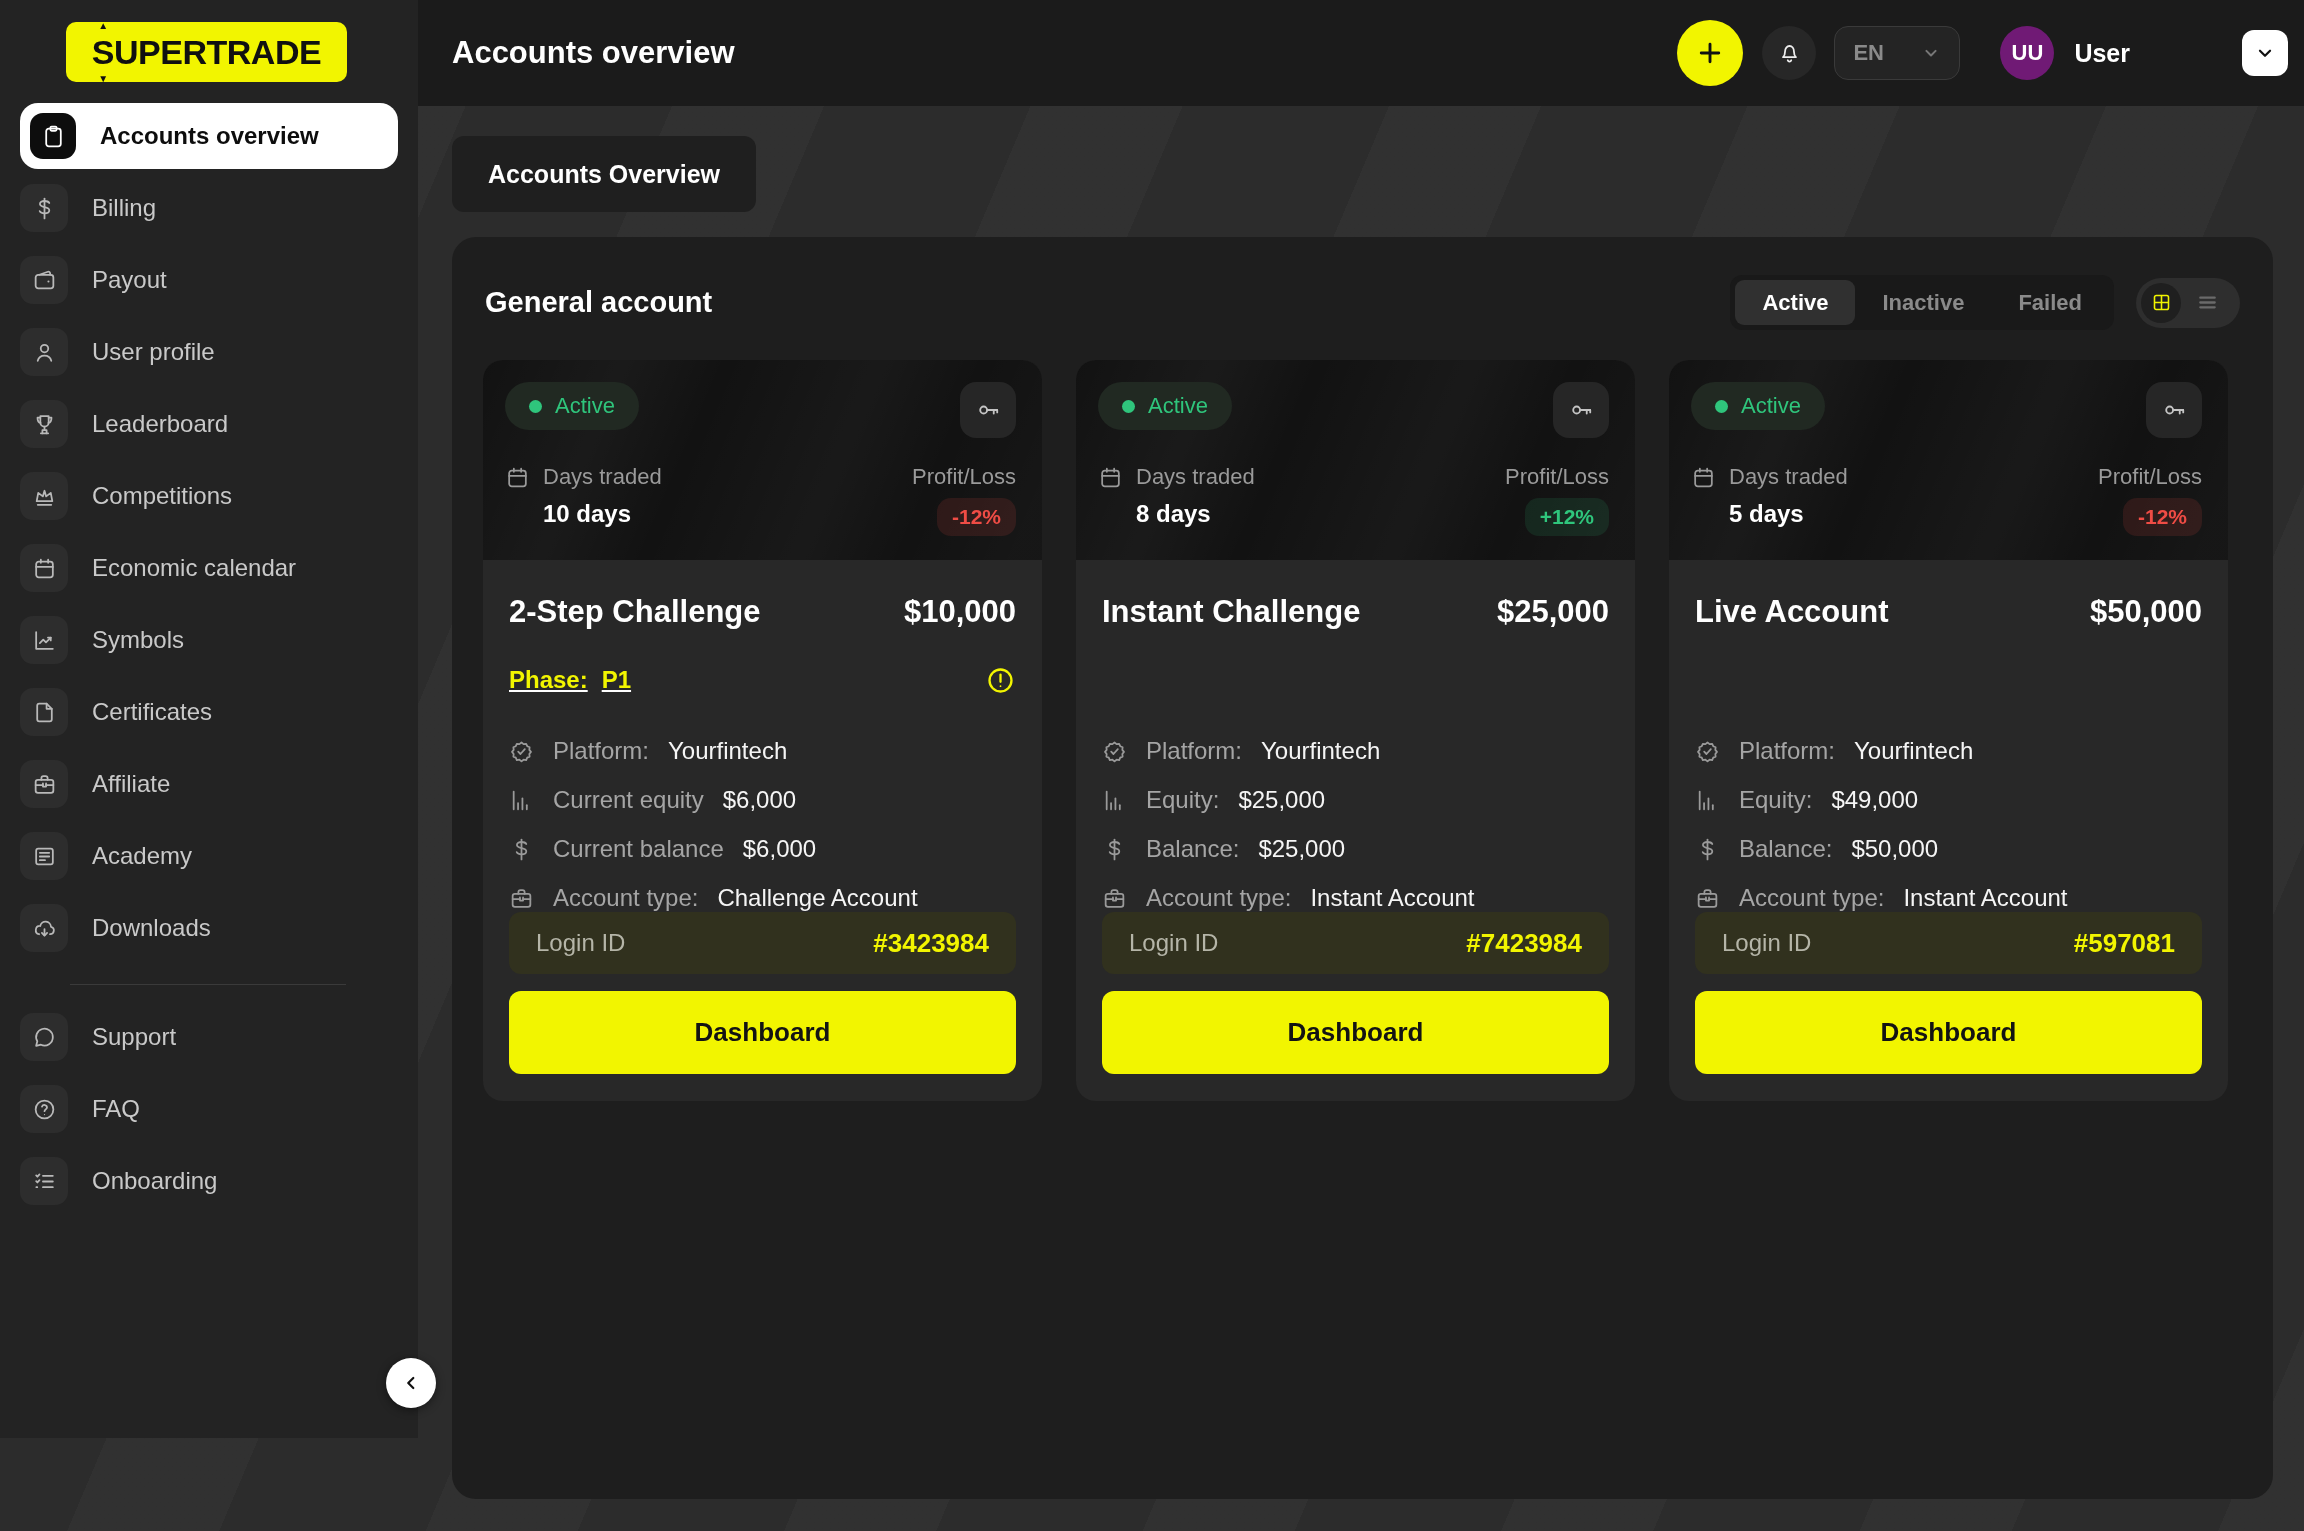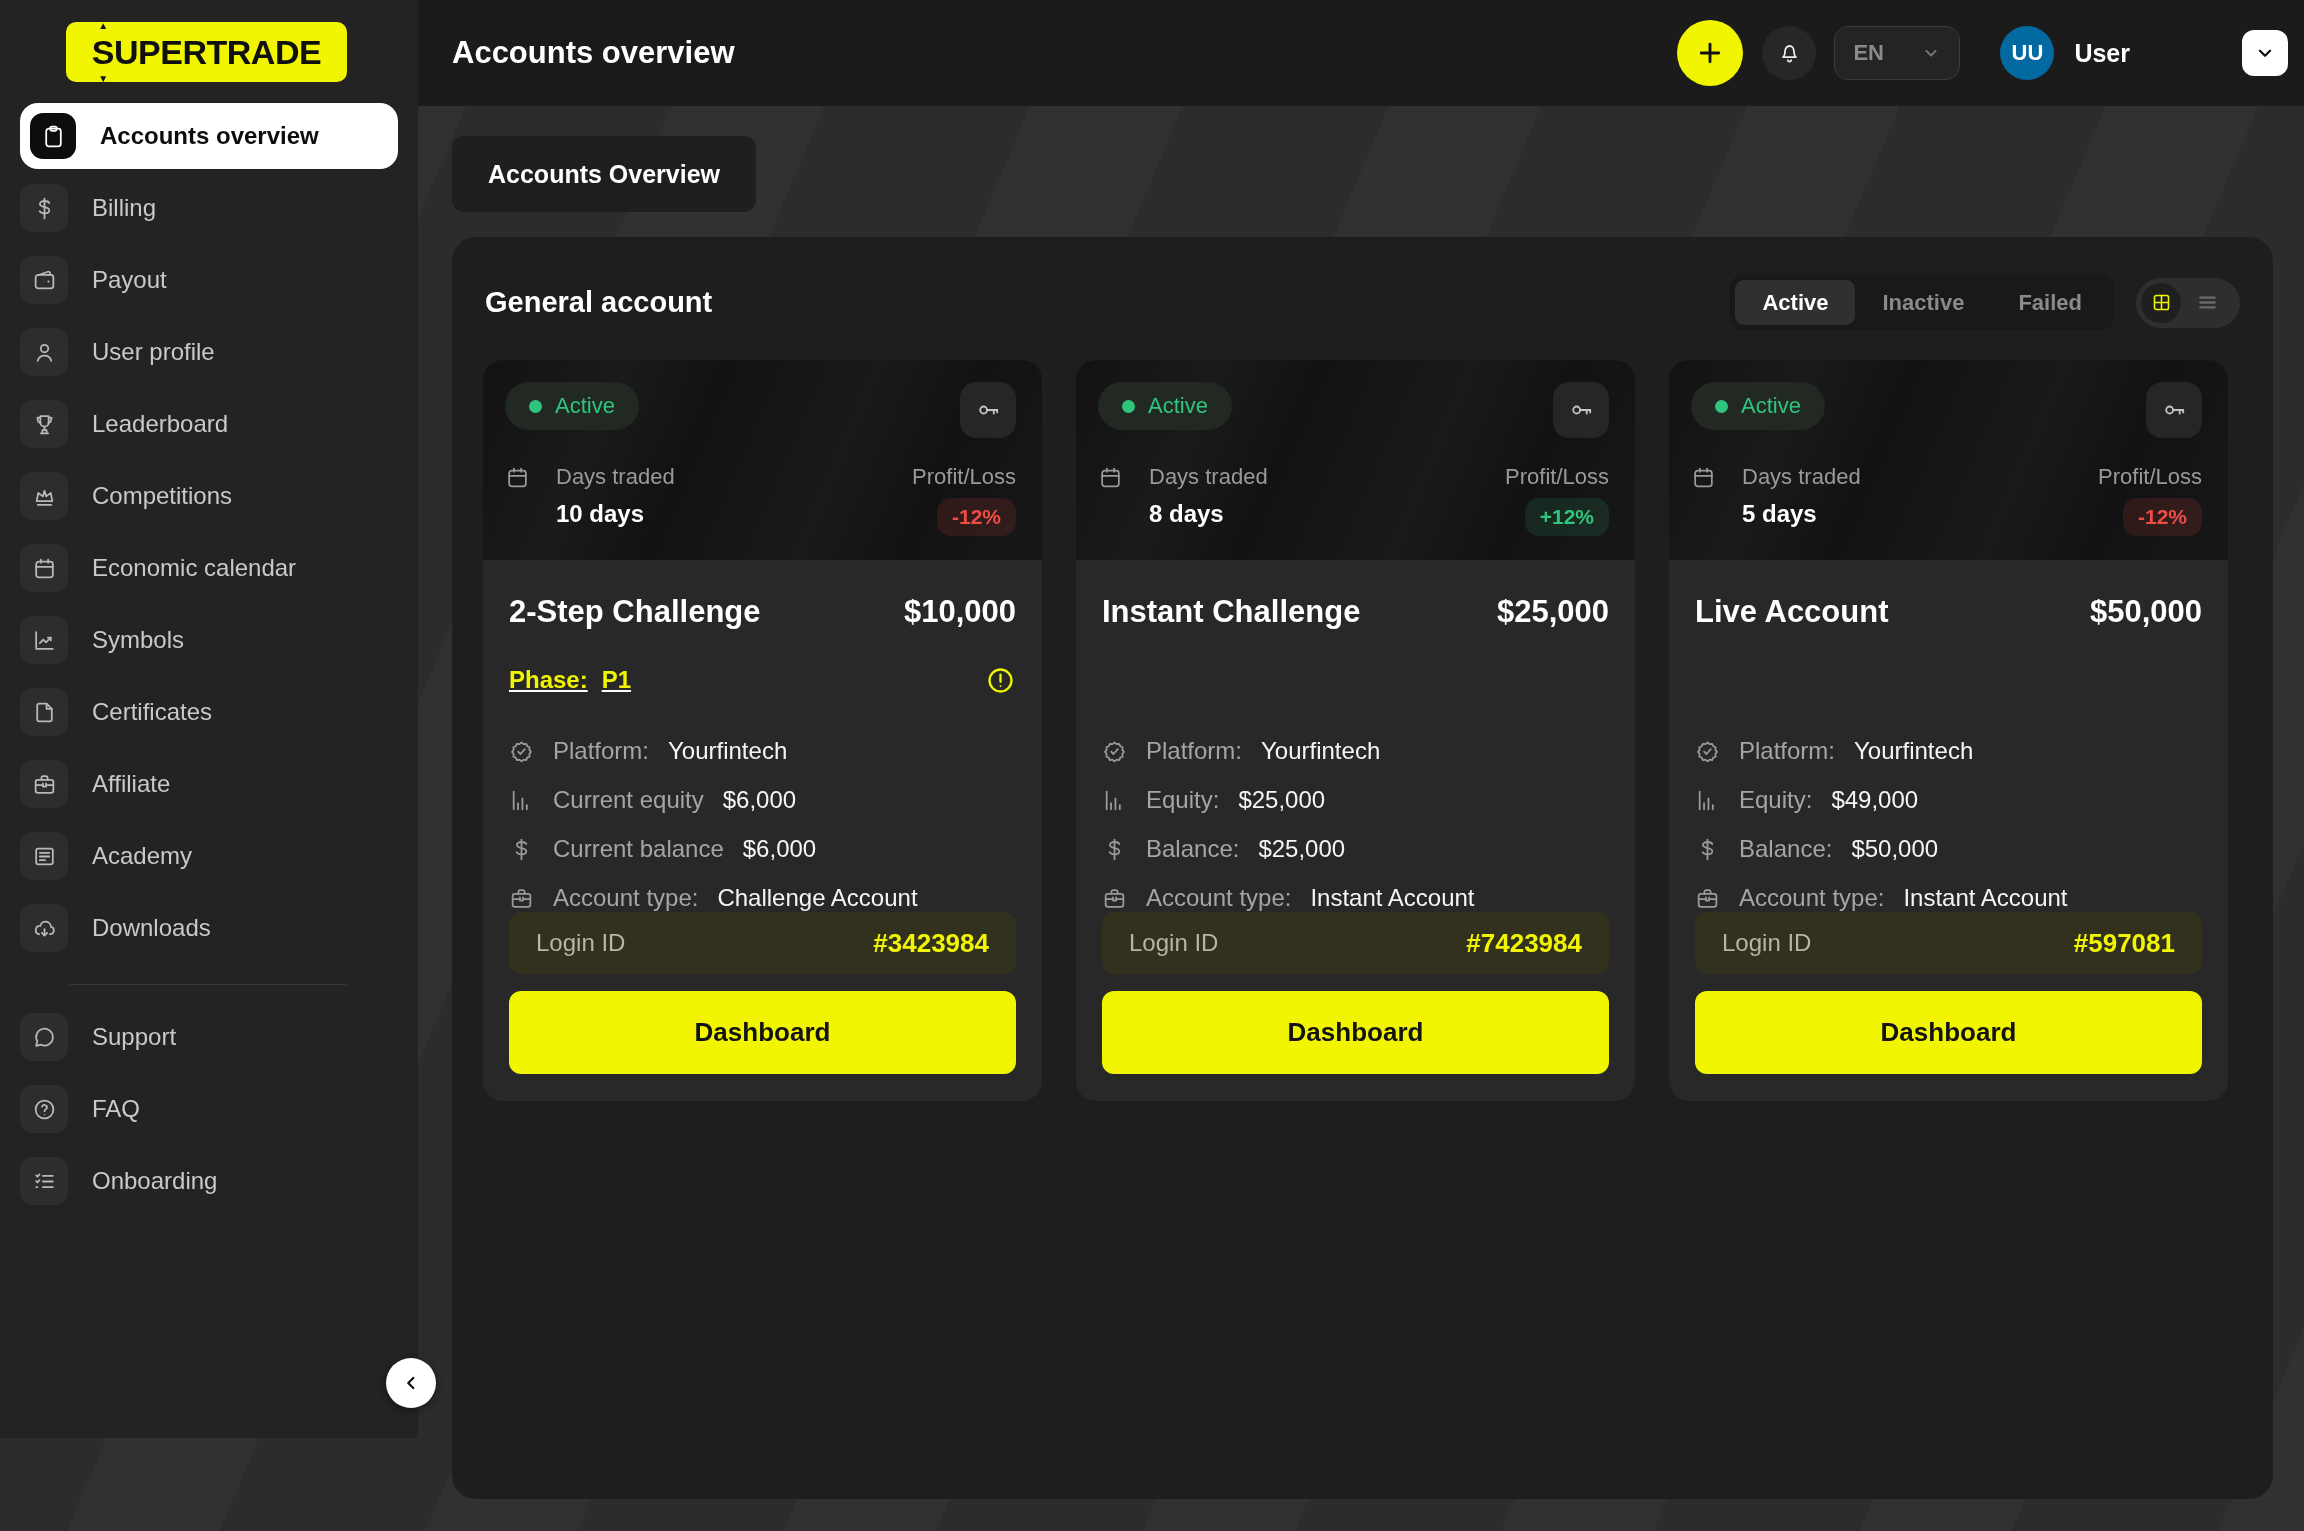--- a/index.html
+++ b/index.html
@@ -63,21 +63,21 @@
   .add-btn { width:66px; height:66px; background:#F2F500; color:#111; }
   .add-btn svg { width:30px; height:30px; }
   .bell-btn { width:54px; height:54px; background:#272727; color:#eee; margin-left:19px; }
   .bell-btn svg { width:25px; height:25px; }
   .lang-select { margin-left:18px; width:126px; height:54px; background:#242424;
     border:1px solid #3a3a3a; border-radius:14px; display:flex; align-items:center;
     justify-content:space-between; padding:0 18px; cursor:pointer; }
   .lang-select .lang-code { font-size:22px; color:#8a8a8a; font-weight:600; }
   .lang-select svg { width:20px; height:20px; color:#777; }
   .avatar { margin-left:40px; width:54px; height:54px; border-radius:50%;
-    background:#0369a1; display:flex; align-items:center; justify-content:center;
+    background:#701a75; display:flex; align-items:center; justify-content:center;
     font-size:22px; font-weight:700; color:#fff; cursor:pointer; }
   .user-name { margin-left:20px; font-size:25px; font-weight:700; color:#fff; }
   .user-menu-btn { margin-left:112px; width:46px; height:46px; border-radius:12px;
     background:#ffffff; border:none; color:#111; display:flex; align-items:center;
     justify-content:center; cursor:pointer; }
   .user-menu-btn svg { width:22px; height:22px; }
 
   
   .content { position:absolute; left:418px; top:106px; right:0; bottom:0;
     padding:30px 0 0 34px; z-index:1; }
@@ -117,21 +117,21 @@
       rgba(255,255,255,0) 78%, rgba(255,255,255,0.02) 95%);
   }
   .card-top-row { display:flex; align-items:flex-start; justify-content:space-between; }
   .badge { display:inline-flex; align-items:center; gap:13px; height:48px;
     padding:0 24px; border-radius:24px; background:#212922;
     font-size:22px; color:#2fc57c; }
   .dot { width:13px; height:13px; border-radius:50%; background:#2fc57c; }
   .key-btn { width:56px; height:56px; border-radius:16px; background:#262626;
     border:none; color:#c4c4c4; display:flex; align-items:center;
     justify-content:center; cursor:pointer; }
-  .days { display:flex; gap:26px; color:#9a9a9a; }
+  .days { display:flex; gap:13px; color:#9a9a9a; }
   .days svg { width:25px; height:25px; margin-top:1px; }
   .mini-label { font-size:22px; color:#9a9a9a; }
   .mini-value { font-size:24px; font-weight:700; color:#fff; margin-top:10px; }
   .pl { text-align:right; }
   .chip { display:inline-block; margin-top:8px; padding:7px 15px; border-radius:14px;
     font-size:21px; font-weight:700; }
   .chip.neg { color:#ef4c45; background:rgba(239,76,69,0.13); }
   .chip.pos { color:#2fc57c; background:rgba(47,197,124,0.12); }
 
   .card-body { flex:1; padding:34px 26px 28px 26px; display:flex; flex-direction:column; }

